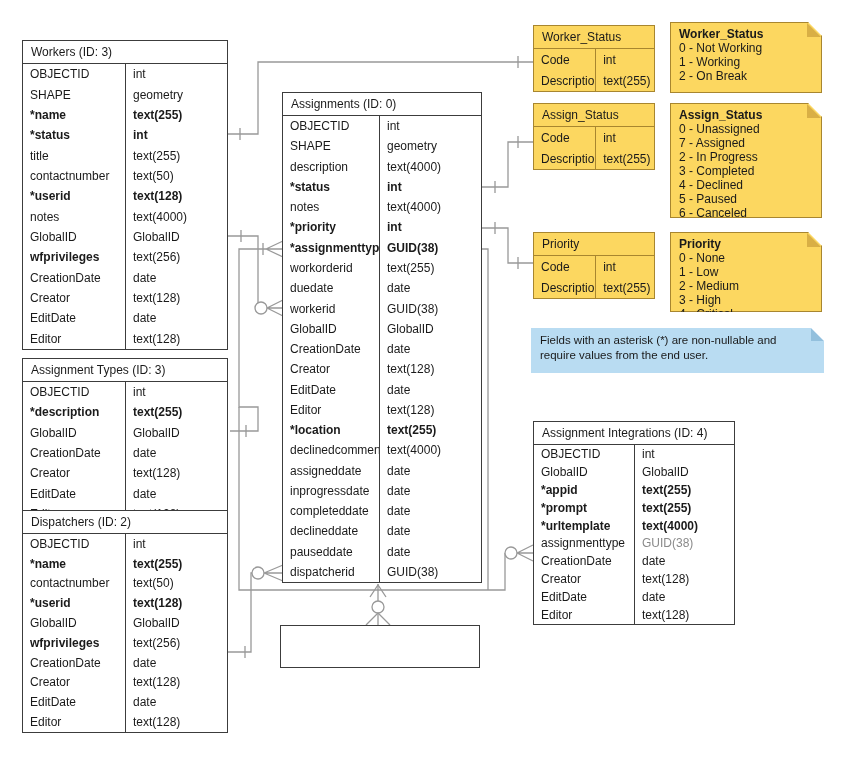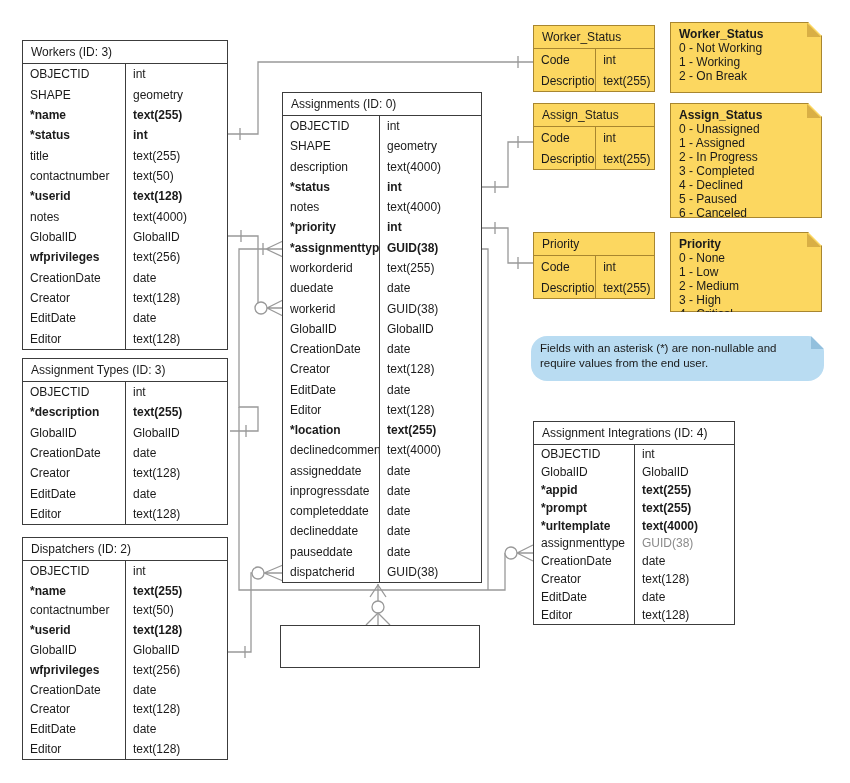--- a/index.html
+++ b/index.html
@@ -22,21 +22,21 @@
   .cell{white-space:nowrap;overflow:hidden;padding-left:7px;box-sizing:border-box;height:100%;display:flex;align-items:center;}
   .cell.name{width:50%;flex:0 0 auto;}
   .cell.type{flex:1 1 auto;border-left:1px solid #3c3c3c;}
   .b{font-weight:700;}
   .muted{color:#8a8a8a;}
   #t-assignments .cell.name{width:48.5%;}
 
   
   #t-workers{left:22px;top:40px;width:206px;height:310px;}
   #t-assignment-types{left:22px;top:358px;width:206px;height:167px;}
-  #t-dispatchers{left:22px;top:537px;width:206px;height:223px;}
+  #t-dispatchers{left:22px;top:510px;width:206px;height:223px;}
   #t-assignments{left:282px;top:92px;width:200px;height:491px;}
   #t-attachments{left:280px;top:625px;width:200px;height:43px;}
   #t-integrations{left:533px;top:421px;width:202px;height:204px;}
 
   
   .dtable{
     position:absolute;z-index:2;box-sizing:border-box;font-size:12px;
     background:var(--yellow-fill);border:1.5px solid var(--yellow-border);
     display:flex;flex-direction:column;
   }
@@ -64,21 +64,21 @@
   #n-priority{left:670px;top:232px;width:152px;height:80px;}
   .bluenote{
     position:absolute;z-index:2;box-sizing:border-box;background:var(--blue-fill);
     padding:5px 9px;font-size:11.5px;line-height:15px;
     clip-path:polygon(0 0,calc(100% - 13px) 0,100% 13px,100% 100%,0 100%);
   }
   .bluenote .fold{
     position:absolute;top:0;right:0;width:13px;height:13px;
     background:var(--blue-fold);clip-path:polygon(0 0,100% 100%,0 100%);
   }
-  #n-asterisk{left:531px;top:336px;width:293px;height:45px;border-radius:16px;}
+  #n-asterisk{left:531px;top:328px;width:293px;height:45px;}
 </style>
 </head>
 <body>
 
 <svg id="wires" width="850" height="783" viewBox="0 0 850 783">
   <g stroke="#999999" stroke-width="1.3" fill="none">
 
     <g>
       <path d="M228,134 H258 V62 H533"></path>
       <path d="M240,128 V140 M518,56 V68"></path>
@@ -468,21 +468,21 @@
     <span class="fold"></span>
     <div class="ntitle">Worker_Status</div>
     <div>0 - Not Working</div>
     <div>1 - Working</div>
     <div>2 - On Break</div>
   </div>
 <div class="note" id="n-assign-status">
     <span class="fold"></span>
     <div class="ntitle">Assign_Status</div>
     <div>0 - Unassigned</div>
-    <div>1 - Assigned</div>
+    <div>7 - Assigned</div>
     <div>2 - In Progress</div>
     <div>3 - Completed</div>
     <div>4 - Declined</div>
     <div>5 - Paused</div>
     <div>6 - Canceled</div>
   </div>
 <div class="note" id="n-priority">
     <span class="fold"></span>
     <div class="ntitle">Priority</div>
     <div>0 - None</div>

